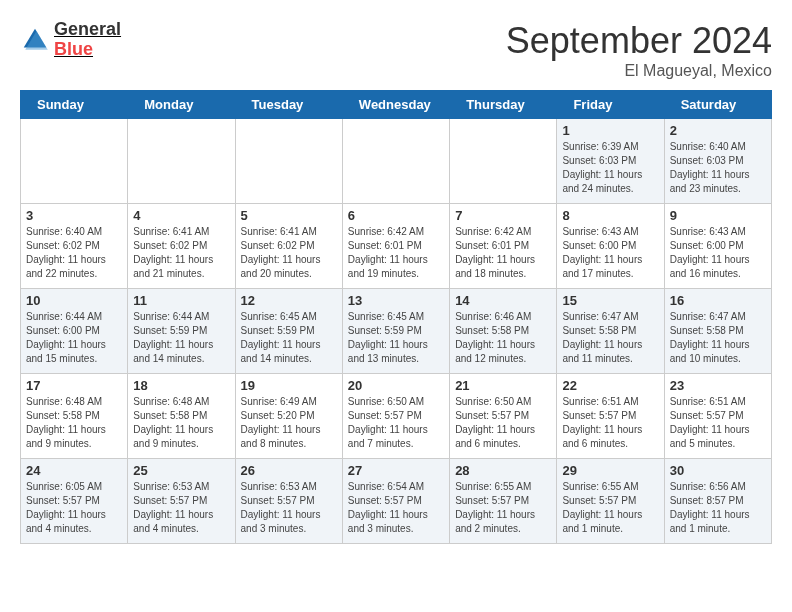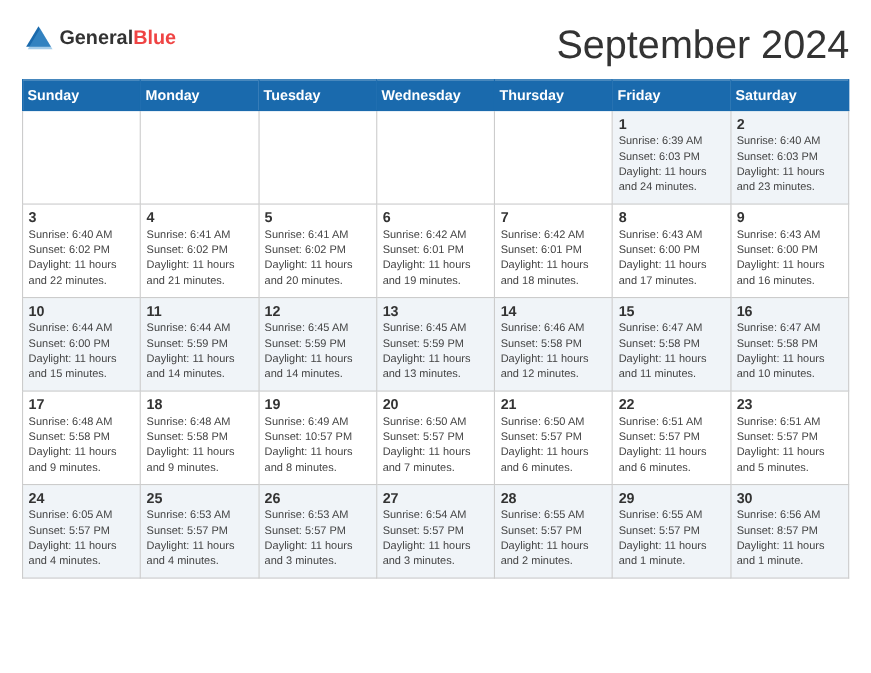--- a/index.html
+++ b/index.html
@@ -16,21 +16,23 @@
       align-items: flex-start;
       margin-bottom: 10px;
     }
     .logo {
       display: flex;
       align-items: center;
       gap: 4px;
     }
     .logo-text {
       display: flex;
+      flex-direction: column;
       line-height: 1.1;
+      text-decoration: underline;
     }
     .logo-general {
       font-size: 18px;
       font-weight: bold;
       color: #333;
     }
     .logo-blue {
       font-size: 18px;
       font-weight: bold;
       color: #ef4444;
@@ -56,21 +58,21 @@
       border-collapse: collapse;
       table-layout: fixed;
     }
     thead tr {
       background-color: #1a6aad;
     }
     thead th {
       color: #fff;
       font-size: 13px;
       font-weight: bold;
-      padding: 6px 4px;
+      padding: 6px 16px;
       text-align: left;
       border: 1px solid #1a6aad;
     }
     tbody tr {
       background: #fff;
     }
     tbody tr:nth-child(odd) {
       background: #f0f4f8;
     }
     tbody td {
@@ -102,20 +104,21 @@
       <polygon points="20,5 35,30 5,30" fill="#1a6aad"></polygon>
       <polygon points="22,8 37,33 7,33" fill="#4a9ad4" opacity="0.5"></polygon>
     </svg>
     <div class="logo-text">
       <span class="logo-general">General</span>
       <span class="logo-blue">Blue</span>
     </div>
   </div>
   <div class="title-area">
     <div class="month-title">September 2024</div>
+    <div class="location">El Magueyal, Mexico</div>
   </div>
 </div>
 
 <table>
   <thead>
     <tr>
     <th>Sunday</th>
         <th>Monday</th>
         <th>Tuesday</th>
         <th>Wednesday</th>
@@ -241,21 +244,21 @@
         </td>
         <td>
           <span class="day-num">18</span>
           <div class="day-info" style="white-space: pre-line;">Sunrise: 6:48 AM
 Sunset: 5:58 PM
 Daylight: 11 hours and 9 minutes.</div>
         </td>
         <td>
           <span class="day-num">19</span>
           <div class="day-info" style="white-space: pre-line;">Sunrise: 6:49 AM
-Sunset: 10:57 PM
+Sunset: 5:20 PM
 Daylight: 11 hours and 8 minutes.</div>
         </td>
         <td>
           <span class="day-num">20</span>
           <div class="day-info" style="white-space: pre-line;">Sunrise: 6:50 AM
 Sunset: 5:57 PM
 Daylight: 11 hours and 7 minutes.</div>
         </td>
         <td>
           <span class="day-num">21</span>

